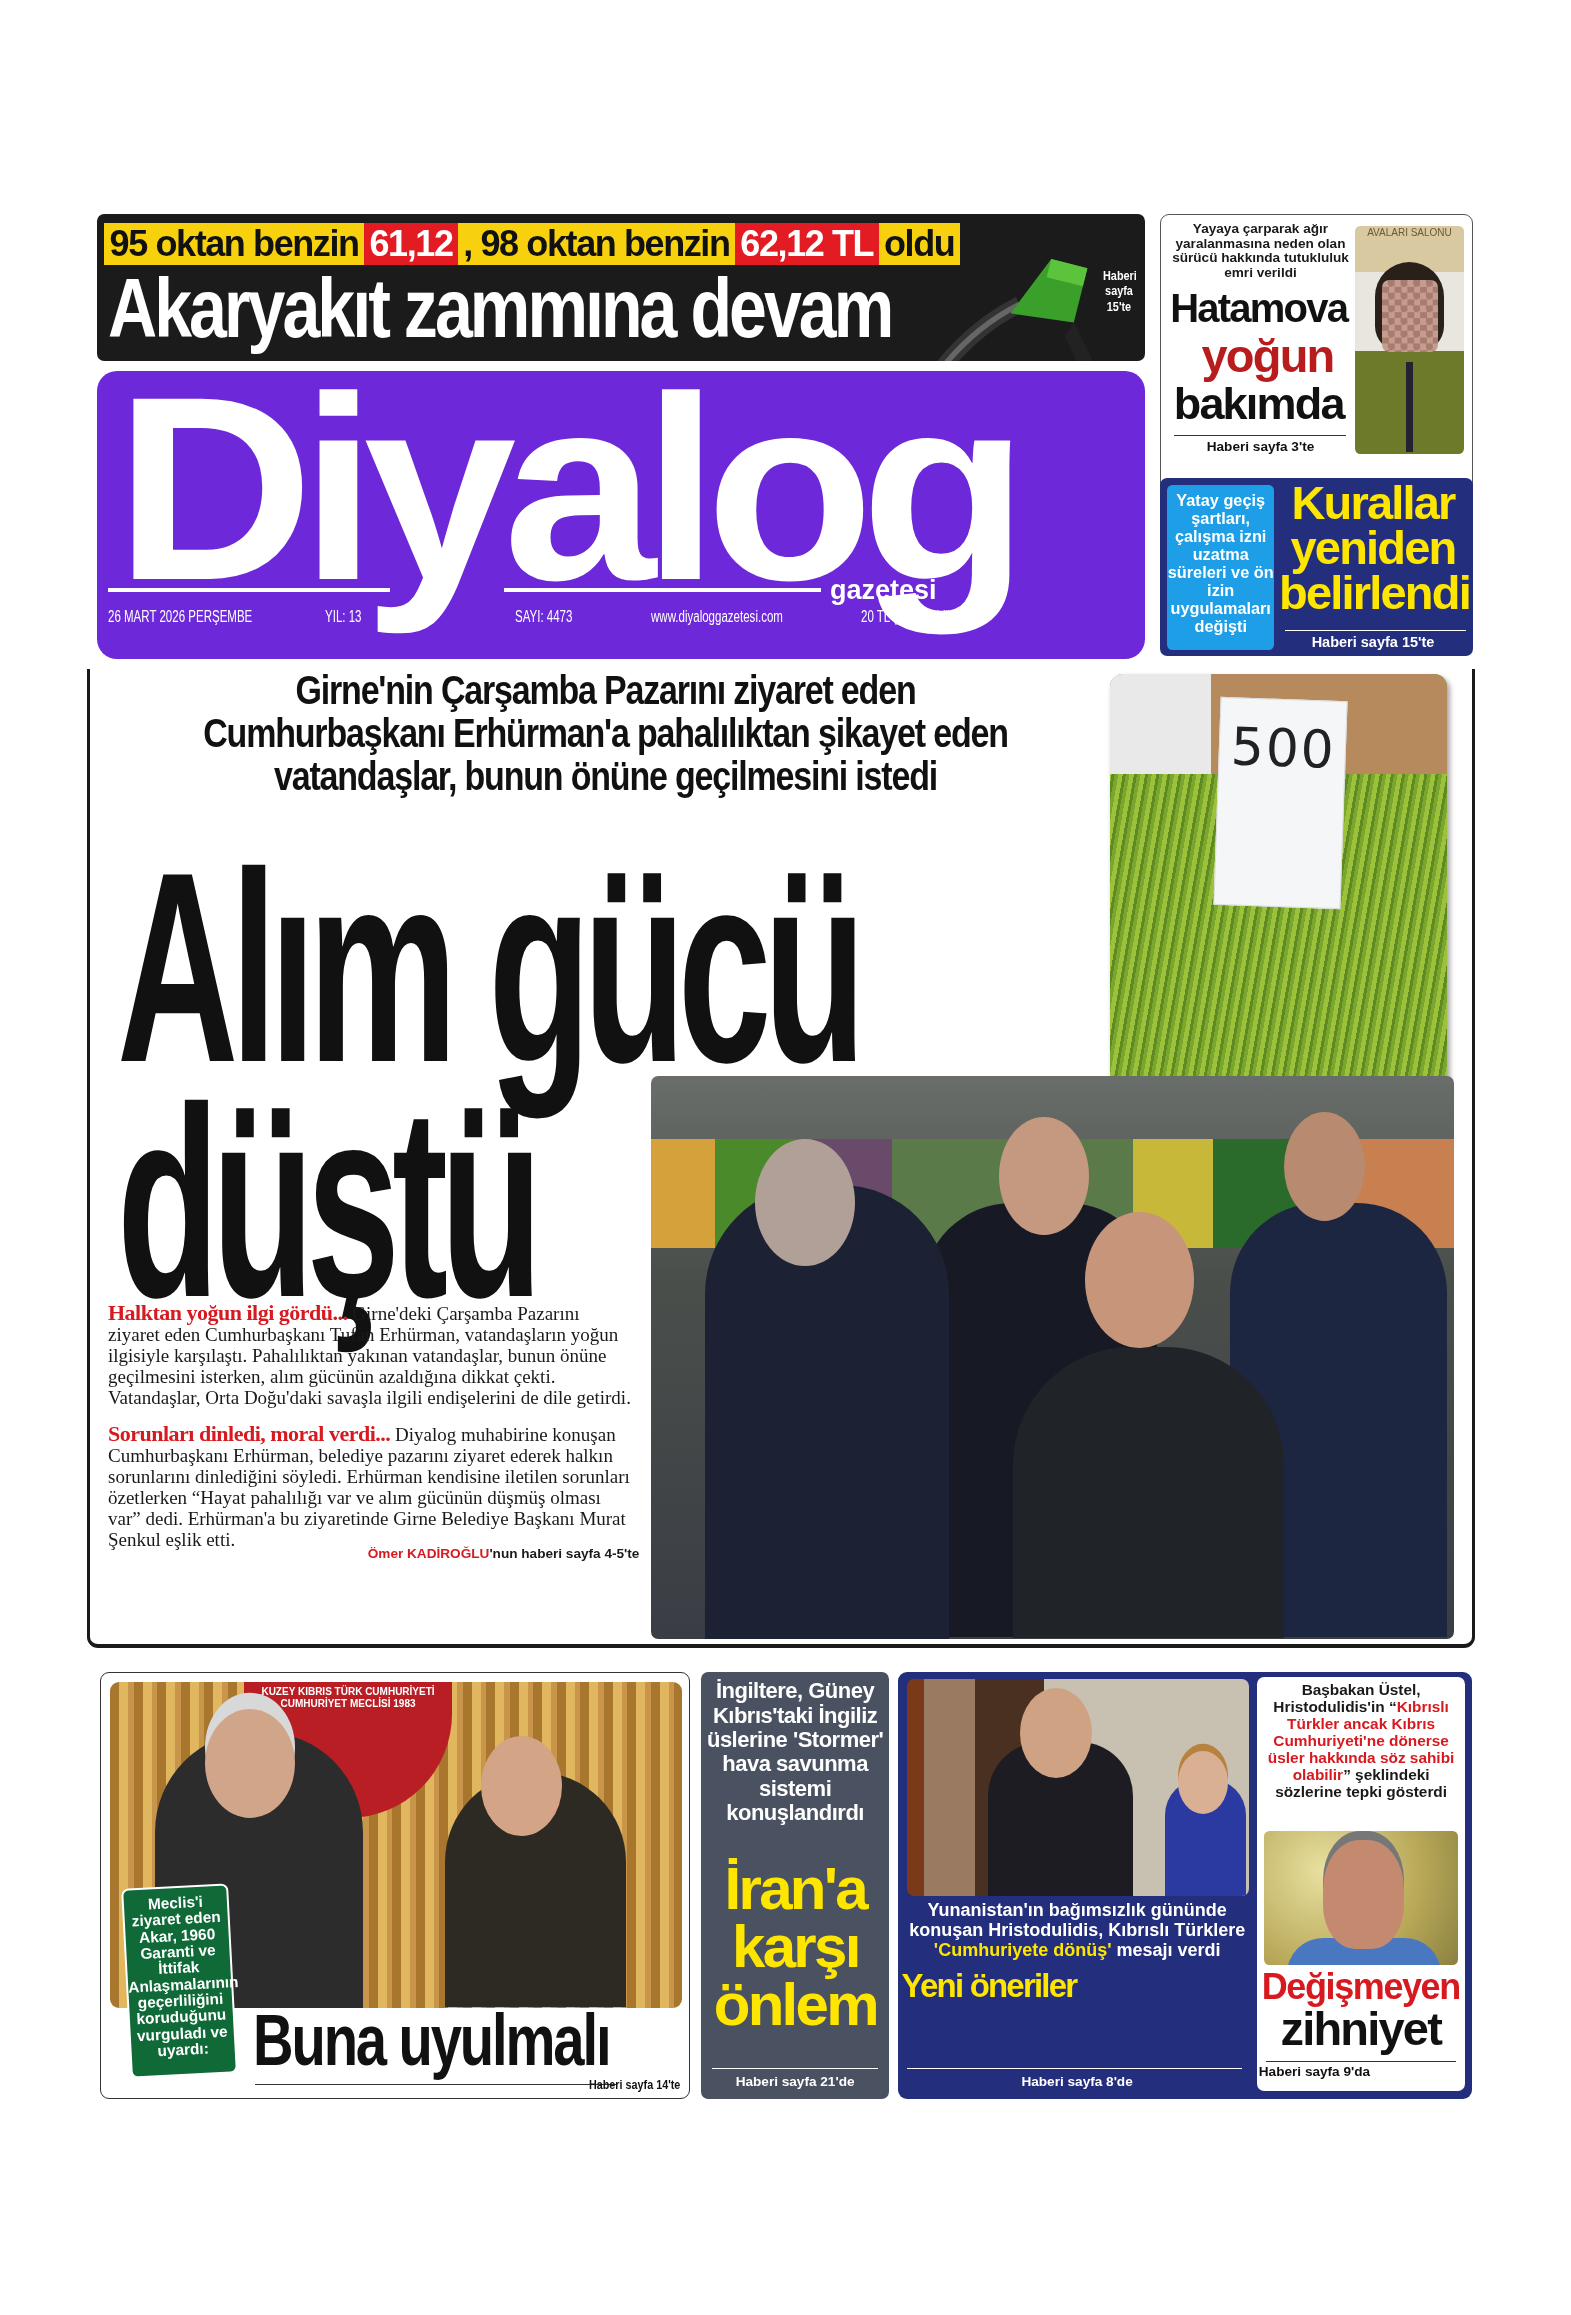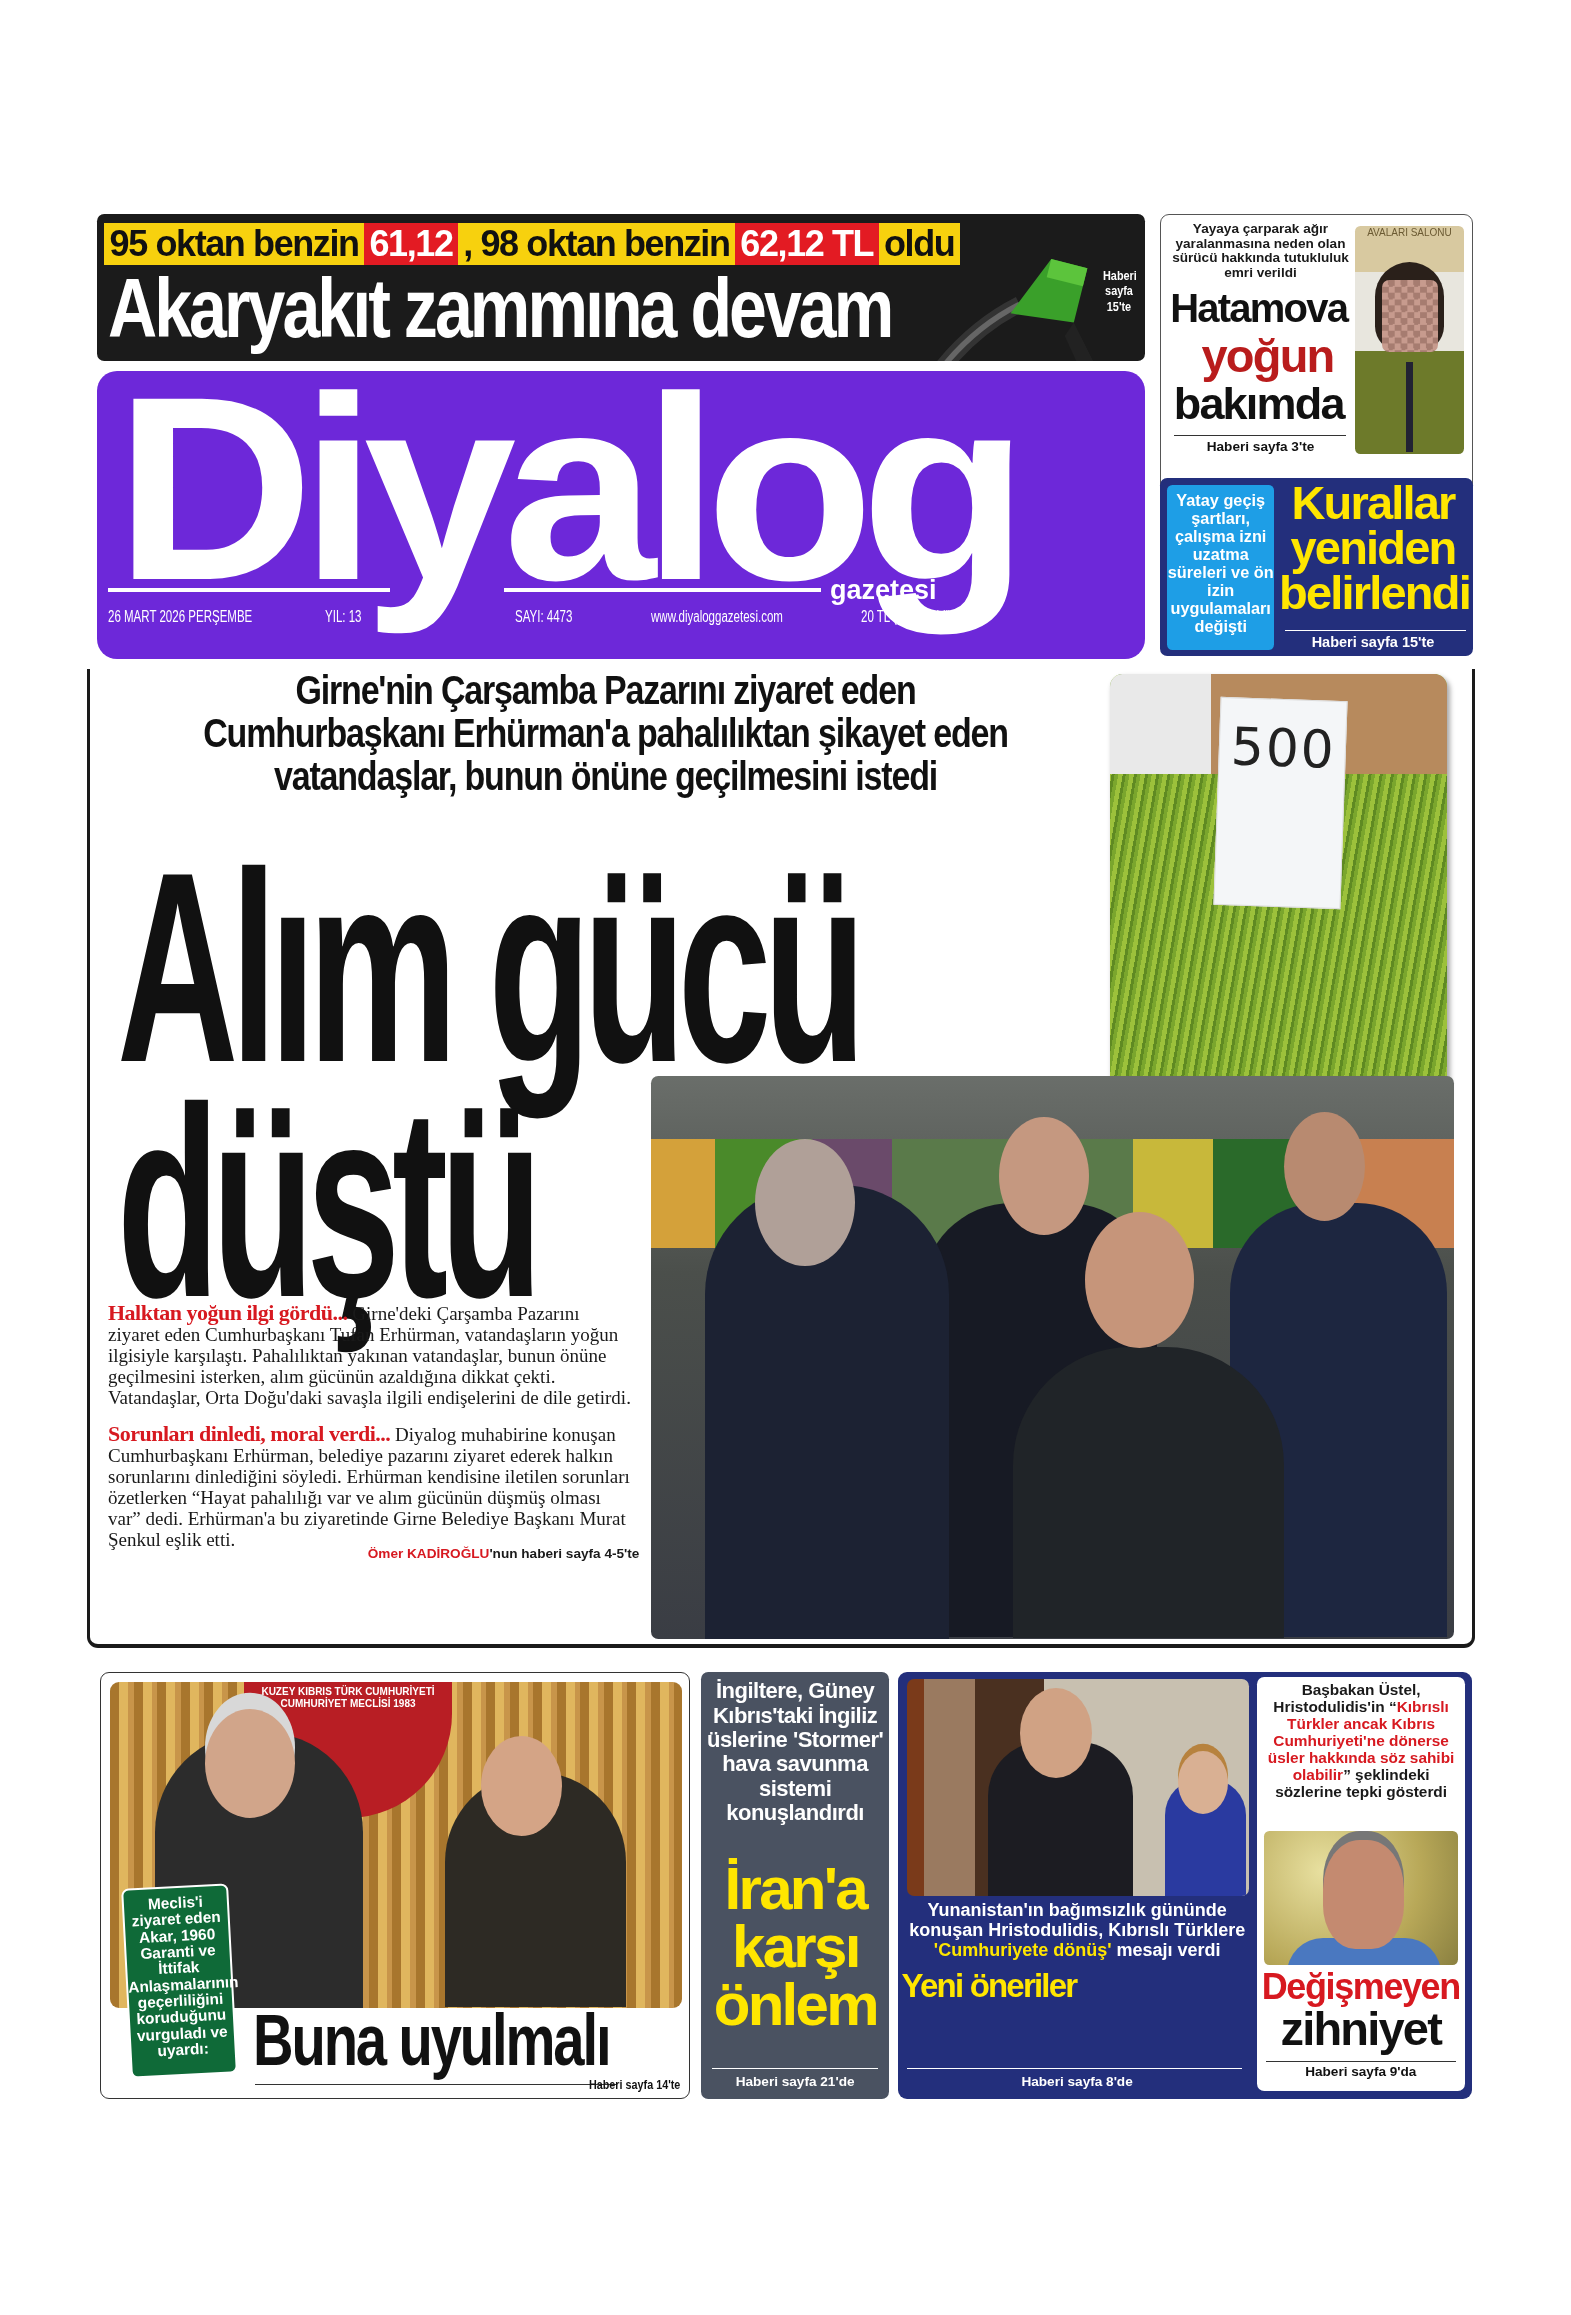--- a/index.html
+++ b/index.html
@@ -106,21 +106,21 @@
 #b3-ref{left:3.6px;top:402px;width:351px;font-size:13.6px;font-weight:bold;color:#fff;text-align:center}
 #b3-inner{left:359px;top:5.4px;width:208px;height:414px;background:#fff;border-radius:7.2px;overflow:hidden}
 #b3-ikicker{left:3.6px;top:3.6px;width:201px;font-size:15.4px;font-weight:bold;line-height:17px;text-align:center;color:#1a1a1a}
 #b3-ikicker .r{color:#d71920}
 #b3-iphoto{left:7.2px;top:154px;width:194px;height:134px;border-radius:5.4px;overflow:hidden;background:radial-gradient(circle at 30% 30%,#e8e0a0,#b8a858 60%,#8a8040)}
 #b3-iphoto .h{position:absolute;left:59px;top:9px;width:81px;height:109px;background:#c48a70;border-radius:45% 45% 40% 40%;box-shadow:0 -9px 0 #777}
 #b3-iphoto .s{position:absolute;left:22.6px;top:107px;width:154px;height:36px;background:#4a78c0;border-radius:36px 36px 0 0}
 #b3-ih1{left:1.8px;top:291px;width:204px;font-size:36px;font-weight:bold;color:#d71920;text-align:center;letter-spacing:-1.4px;line-height:38px}
 #b3-ih2{left:1.8px;top:327px;width:204px;font-size:47px;font-weight:bold;color:#111;text-align:center;letter-spacing:-1.8px;line-height:49px}
 #b3-irule{left:9px;top:384px;width:190px;height:0.9px;background:#333}
-#b3-iref{left:1.8px;top:387px;width:204px;font-size:13.6px;font-weight:bold;text-align:center}
+#b3-iref{left:1.8px;top:387px;width:204px;font-size:13.6px;font-weight:bold;}
 </style>
 </head>
 <body>
 
 <div id="fuel" class="abs">
   <div id="fuel-line" class="abs">
     <span class="fseg">95 oktan benzin </span>
     <span class="fseg red">61,12</span>
     <span class="fseg">, 98 oktan benzin </span>
     <span class="fseg red">62,12 TL</span>

